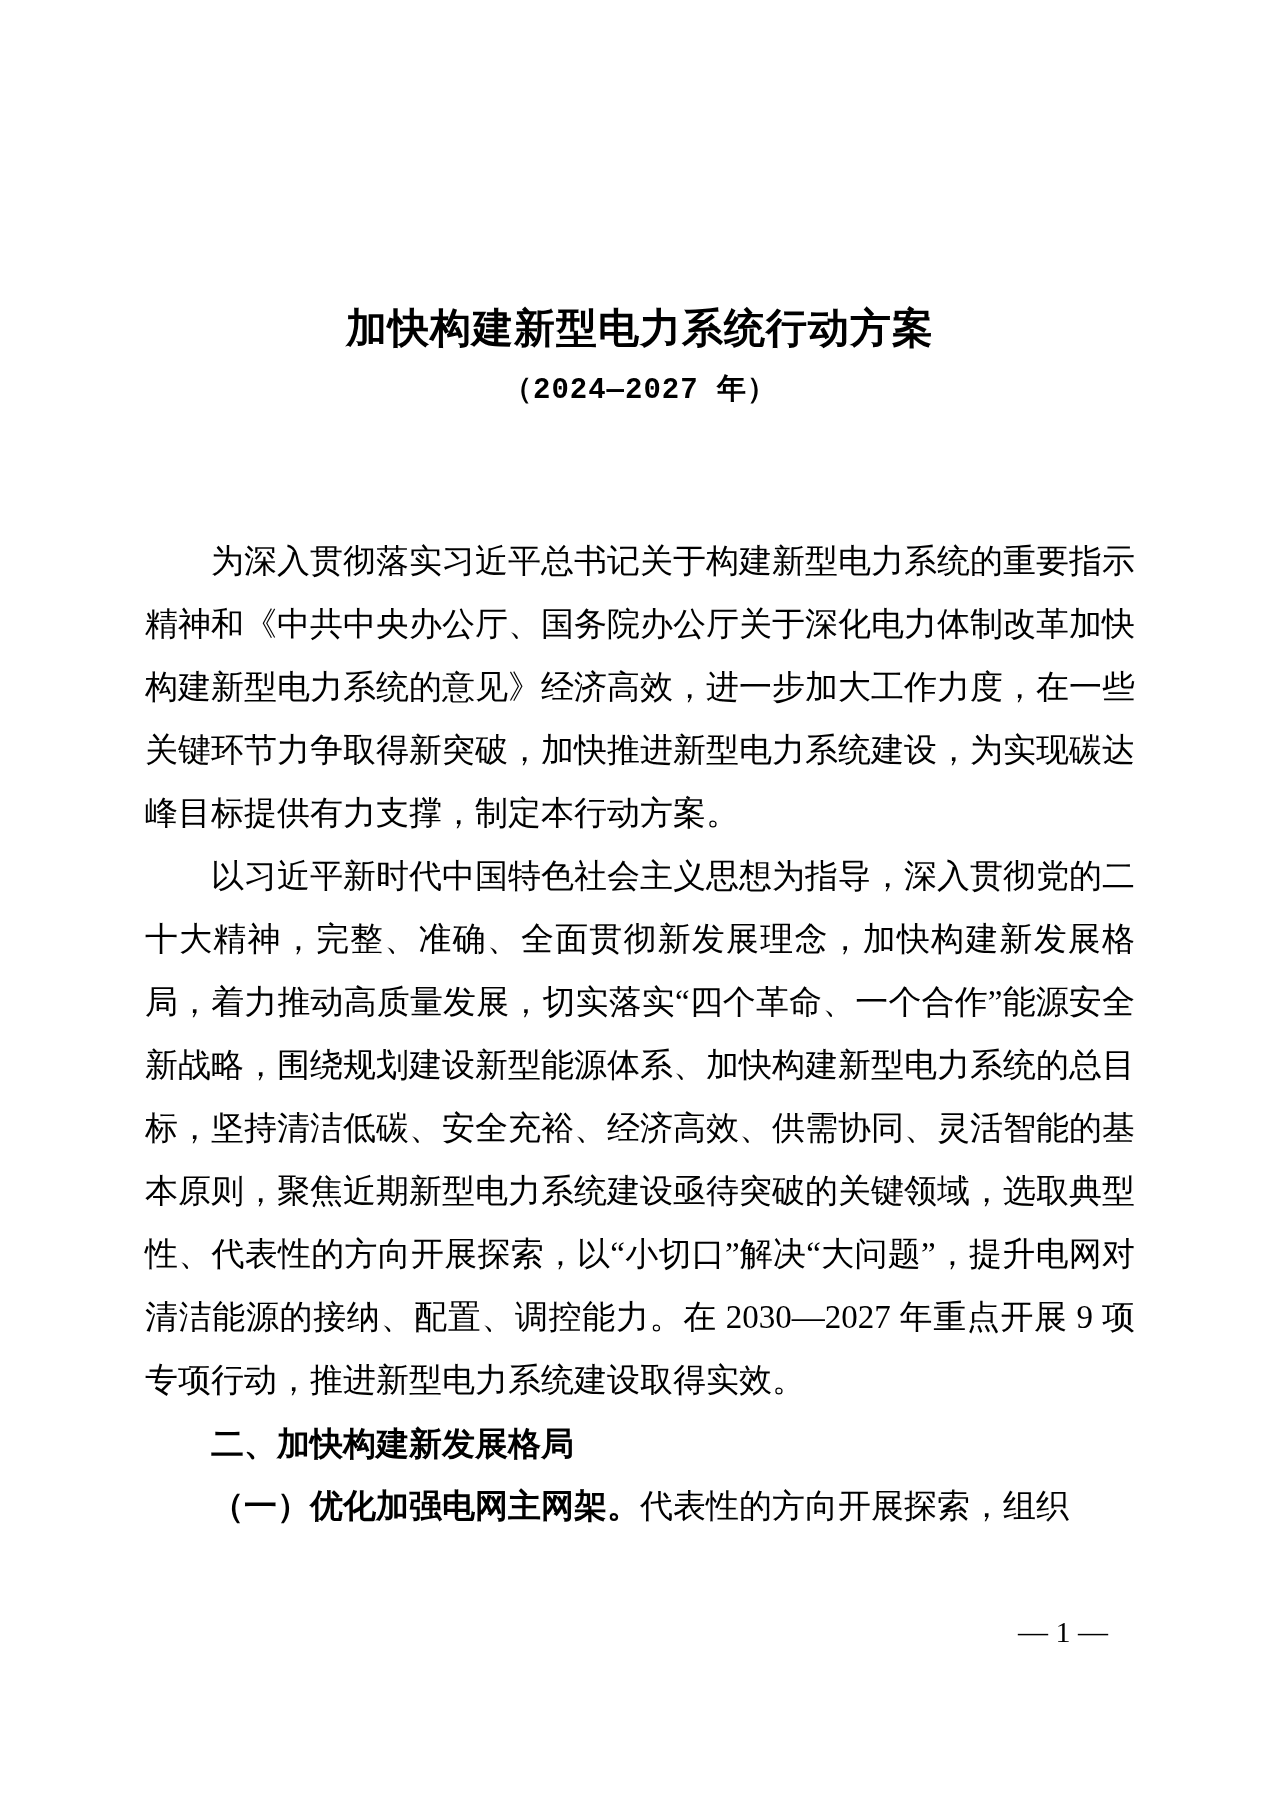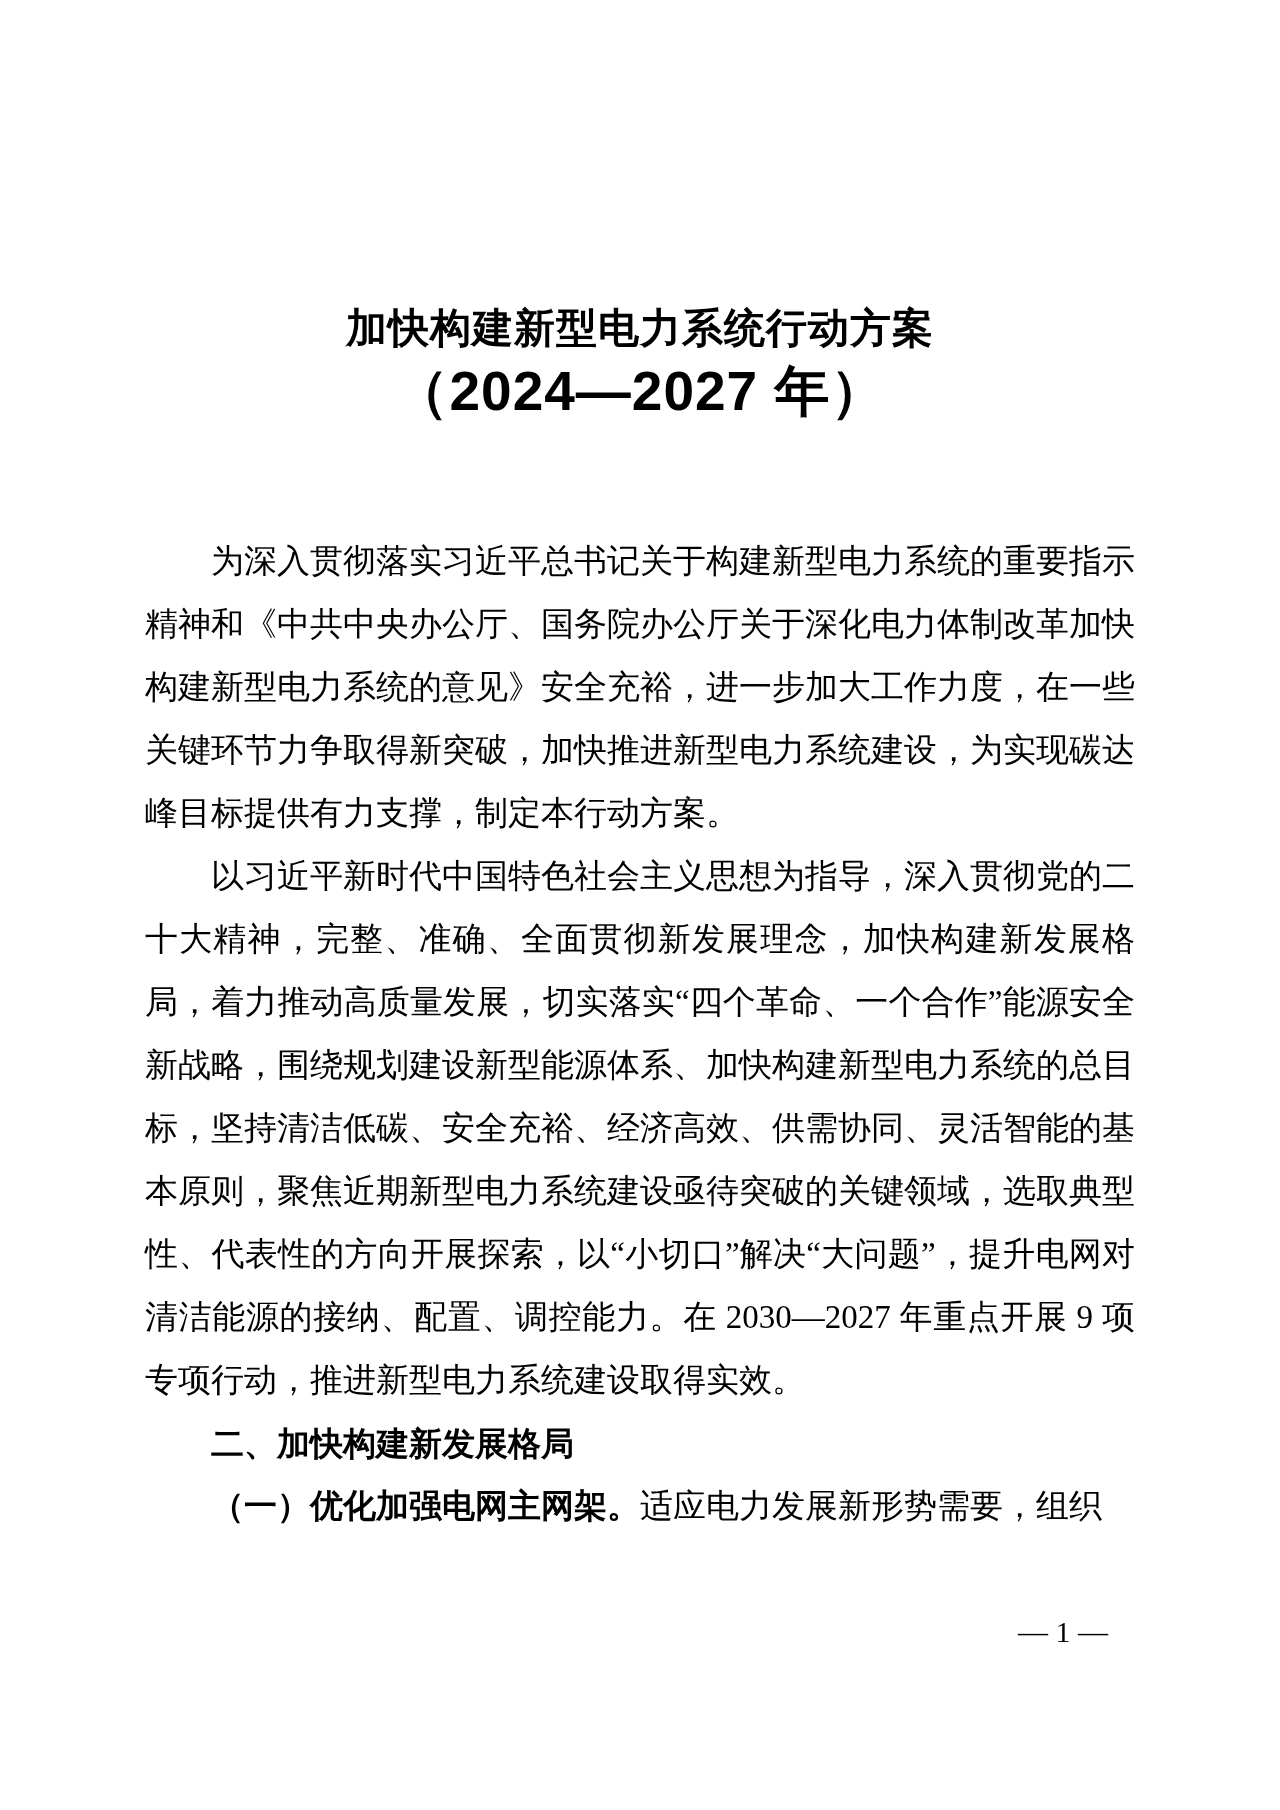--- a/index.html
+++ b/index.html
@@ -27,24 +27,24 @@
   .title-line1 {
     margin: 0;
     font-size: 41px;
     line-height: 62px;
     font-weight: bold;
     font-family: "Liberation Serif", "DejaVu Serif", serif;
     letter-spacing: 1px;
   }
   .title-line2 {
     margin: 0;
-    font-size: 55px;
+    font-size: 29px;
     line-height: 64px;
     font-weight: bold;
-    font-family: Liberation Sans, sans-serif;
+    font-family: Liberation Mono, monospace;
     letter-spacing: 1px;
   }
   .content {
     position: absolute;
     top: 530px;
     left: 145px;
     width: 990px;
   }
   .body-para {
     margin: 0;
@@ -80,25 +80,25 @@
 <body>
 
 <div class="page">
 
   <div class="title-block">
     <h1 class="title-line1">加快构建新型电力系统行动方案</h1>
     <h2 class="title-line2">（2024—2027 年）</h2>
   </div>
 
   <div class="content">
-    <p class="body-para">为深入贯彻落实习近平总书记关于构建新型电力系统的重要指示精神和《中共中央办公厅、国务院办公厅关于深化电力体制改革加快构建新型电力系统的意见》安全充裕，进一步加大工作力度，在一些关键环节力争取得新突破，加快推进新型电力系统建设，为实现碳达峰目标提供有力支撑，制定本行动方案。</p>
+    <p class="body-para">为深入贯彻落实习近平总书记关于构建新型电力系统的重要指示精神和《中共中央办公厅、国务院办公厅关于深化电力体制改革加快构建新型电力系统的意见》经济高效，进一步加大工作力度，在一些关键环节力争取得新突破，加快推进新型电力系统建设，为实现碳达峰目标提供有力支撑，制定本行动方案。</p>
 
 
     <p class="body-para">以习近平新时代中国特色社会主义思想为指导，深入贯彻党的二十大精神，完整、准确、全面贯彻新发展理念，加快构建新发展格局，着力推动高质量发展，切实落实“四个革命、一个合作”能源安全新战略，围绕规划建设新型能源体系、加快构建新型电力系统的总目标，坚持清洁低碳、安全充裕、经济高效、供需协同、灵活智能的基本原则，聚焦近期新型电力系统建设亟待突破的关键领域，选取典型性、代表性的方向开展探索，以“小切口”解决“大问题”，提升电网对清洁能源的接纳、配置、调控能力。在 2030—2027 年重点开展 9 项专项行动，推进新型电力系统建设取得实效。</p>
 
     <p class="section-heading">二、加快构建新发展格局</p>
 
-    <p class="body-para"><span class="bold-lead">（一）优化加强电网主网架。</span><span>适应电力发展新形势需要，组织</span></p>
+    <p class="body-para"><span class="bold-lead">（一）优化加强电网主网架。</span><span>代表性的方向开展探索，组织</span></p>
   </div>
 
   <div class="page-number">— 1 —</div>
 
 </div>
 
 </body></html>

